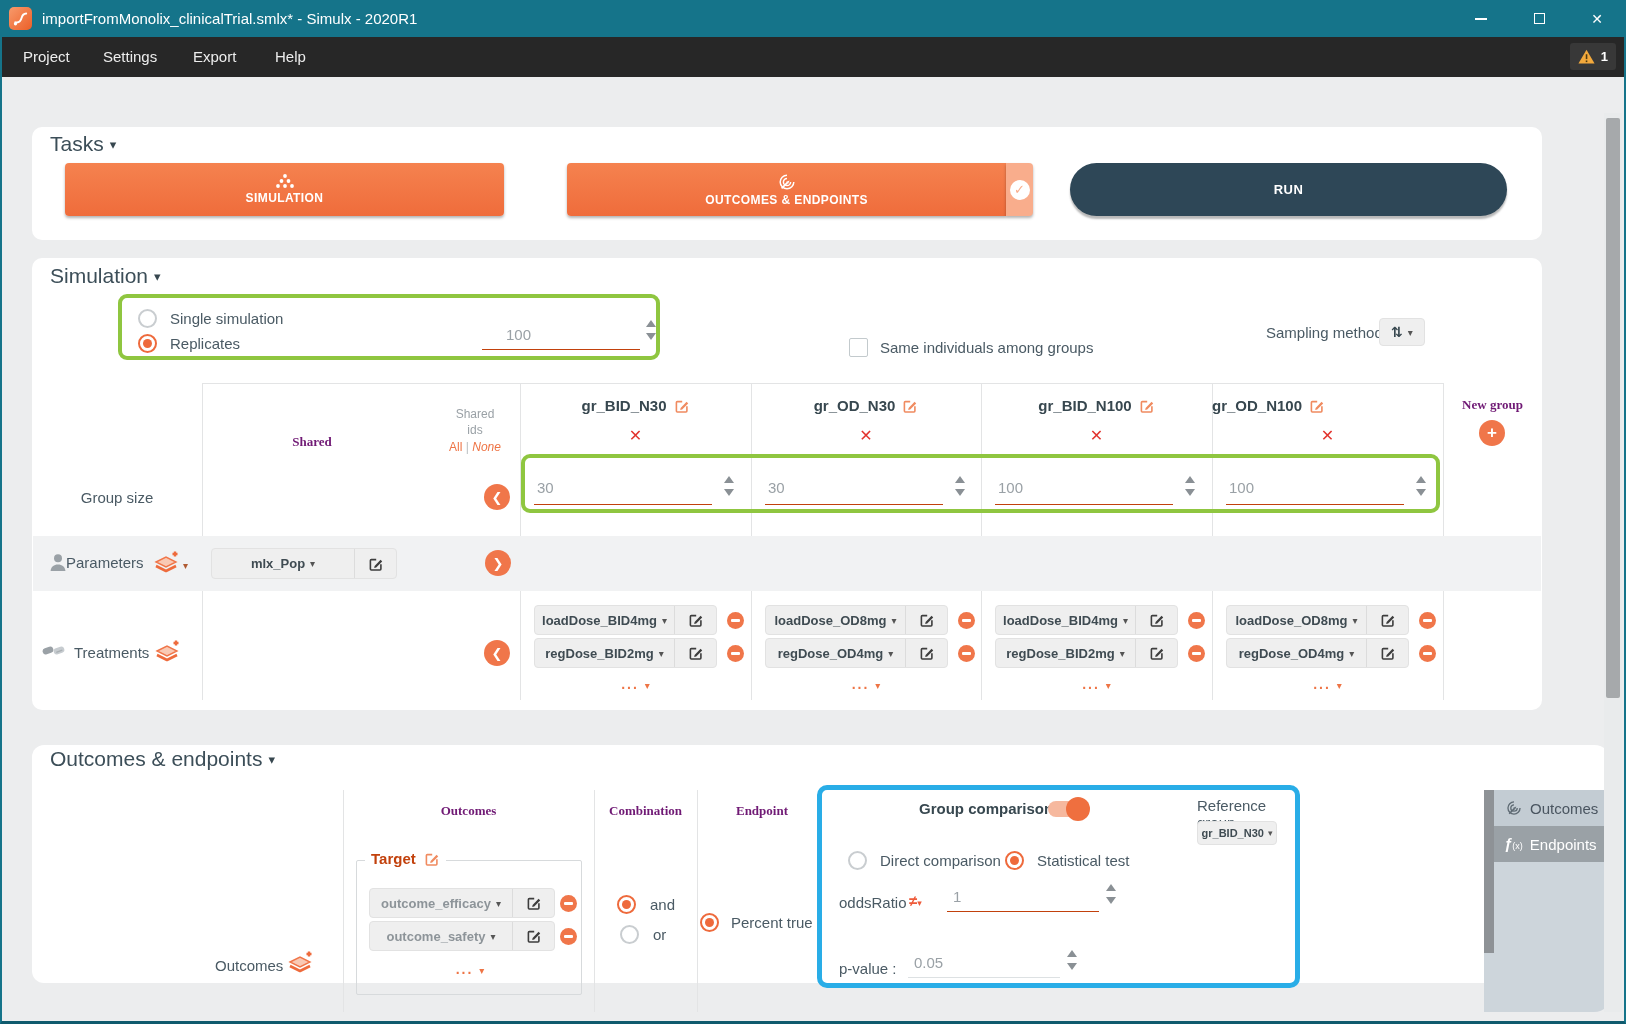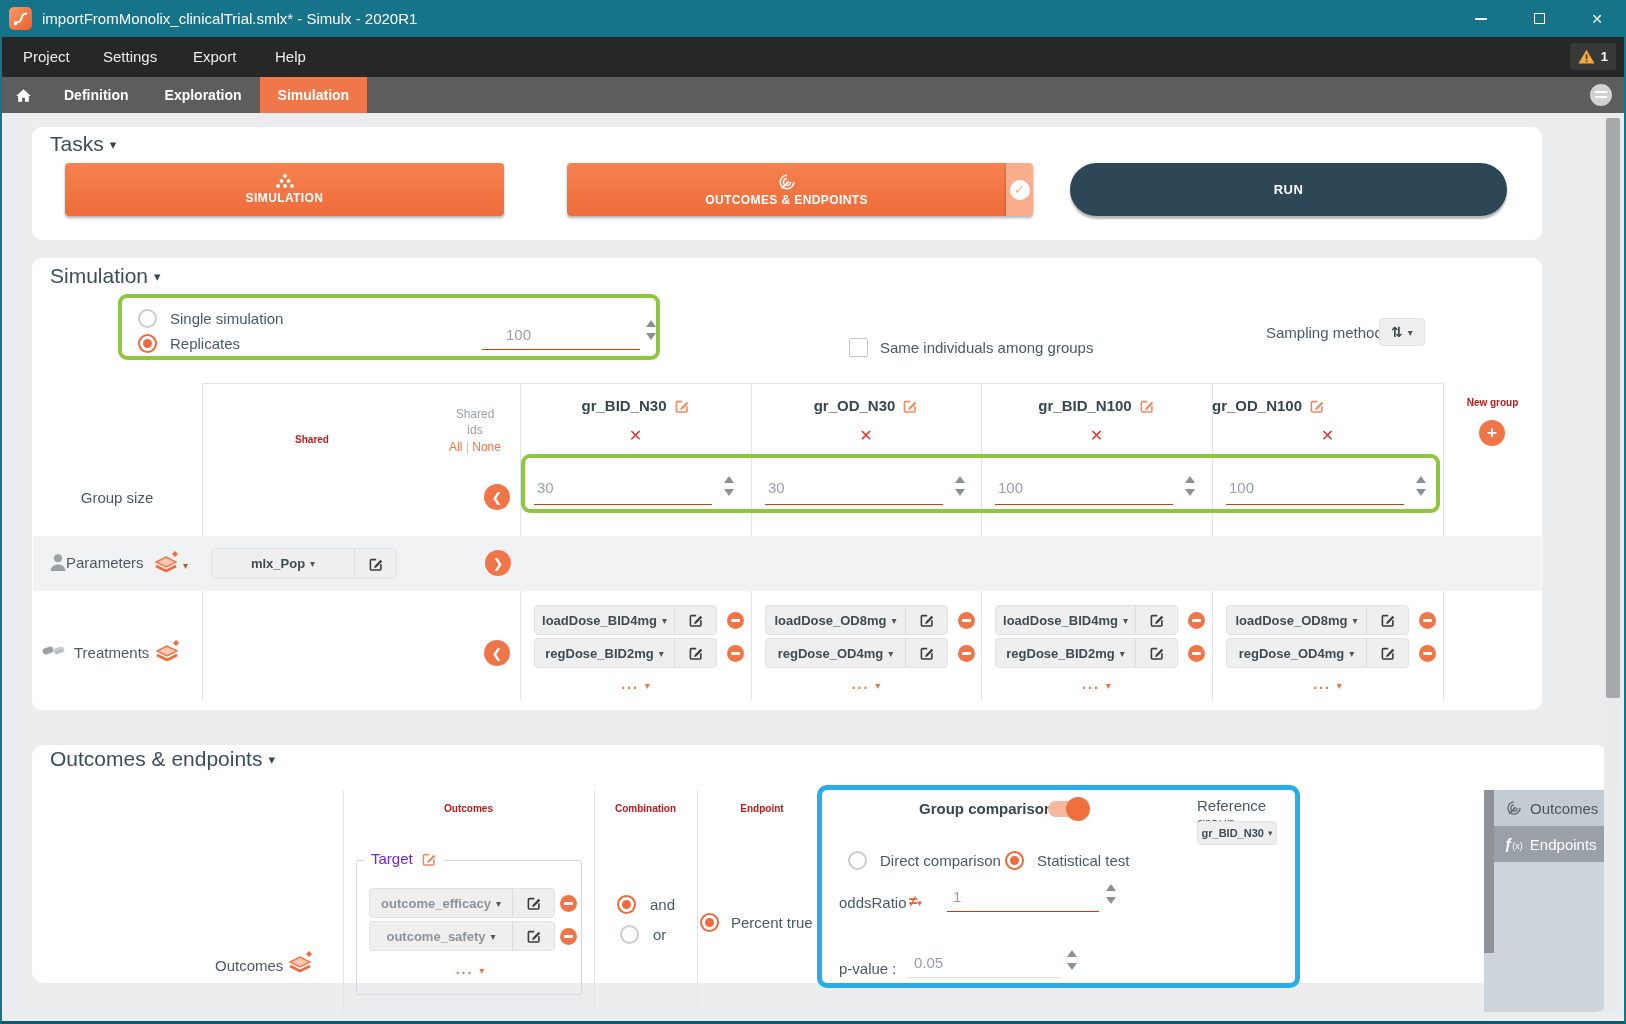--- a/index.html
+++ b/index.html
@@ -51,21 +51,21 @@
   .dd .lab{flex:1;display:flex;align-items:center;justify-content:center;gap:5px;font-weight:700;font-size:13px;color:#3f4b52;}
   .dd .edit{width:42px;border-left:1px solid #dcdcdc;display:flex;align-items:center;justify-content:center;color:#3d3d3d;}
   .cdn2{font-size:10px;color:#555;}
   .mini-minus{position:absolute;width:17px;height:17px;border-radius:50%;background:#f0764a;}
   .mini-minus::after{content:"";position:absolute;left:4px;top:7px;width:9px;height:2.6px;background:#fff;border-radius:1px;}
   .circle-btn{position:absolute;width:26px;height:26px;border-radius:50%;background:#f0764a;color:#fff;display:flex;align-items:center;justify-content:center;font-size:13px;font-weight:700;}
   .vline{position:absolute;width:1px;background:#e3e4e5;}
   .hline{position:absolute;height:1px;background:#e3e4e5;}
   .hl-green{position:absolute;border:4px solid #8fc640;border-radius:9px;pointer-events:none;z-index:5;}
   .hl-blue{position:absolute;border:5px solid #29ade7;border-radius:10px;pointer-events:none;z-index:5;}
-  .colhead{position:absolute;font-weight:700;font-size:10px;color:#b91c1c;text-align:center;}
+  .colhead{position:absolute;font-weight:700;font-size:13px;color:#701a75;text-align:center;font-family:Liberation Serif, serif;}
   .dots{position:absolute;color:#ee7445;font-weight:700;font-size:14px;letter-spacing:2px;text-align:center;}
   .dots .cdn{font-size:10px;letter-spacing:0;}
   .toggle{position:absolute;width:38px;height:16px;border-radius:8px;background:#f6b89e;}
   .toggle::after{content:"";position:absolute;right:-4px;top:-4px;width:24px;height:24px;border-radius:50%;background:#ef6f3f;}
 </style>
 </head>
 <body>
 
 <svg width="0" height="0" style="position:absolute">
   <symbol id="sym-edit" viewBox="0 0 16 16">
@@ -134,31 +134,20 @@
     <span class="menu-item" style="left:193px">Export</span>
     <span class="menu-item" style="left:275px">Help</span>
     <div class="warn-badge">
       <svg width="17" height="15">
           <use href="#sym-warn"></use>
         </svg>
       <b>1</b>
     </div>
   </div>
 
-  <div class="tabbar">
-    <div class="home-tab">
-        <svg width="17" height="15">
-          <use href="#sym-house"></use>
-        </svg>
-      </div>
-    <div class="tab">Definition</div>
-    <div class="tab">Exploration</div>
-    <div class="tab active">Simulation</div>
-    <div class="chat"></div>
-  </div>
 
   <div class="panel" style="left:30px;top:127px;width:1510px;height:113px;">
     <div class="abs sec-head" style="left:18px;top:5px;">
       <span>Tasks</span><span class="cdn">▾</span>
     </div>
     <div class="abs" style="left:33px;top:36px;width:439px;height:53px;background:linear-gradient(#f5824f,#ef6c3b);border-radius:4px;box-shadow:0 2px 3px rgba(0,0,0,.3);display:flex;flex-direction:column;align-items:center;justify-content:center;gap:3px;">
       <svg width="20" height="14" viewBox="0 0 20 14">
         <circle cx="10" cy="2" r="1.9" fill="#fff"></circle>
           <circle cx="6.5" cy="7" r="1.9" fill="#fff"></circle>
           <circle cx="13.5" cy="7" r="1.9" fill="#fff"></circle>
@@ -222,21 +211,21 @@
     <div class="vline" style="left:1180px;top:125px;height:317px;"></div>
     <div class="vline" style="left:1411px;top:125px;height:317px;"></div>
 
     <div class="colhead" style="left:170px;top:176px;width:220px;">Shared</div>
     <div class="abs" style="left:398px;top:148px;width:90px;text-align:center;font-size:12px;color:#9aa1a6;line-height:16px;">
       <div>Shared</div>
       <div>ids</div>
       <div style="margin-top:1px;">
         <span style="color:#ee7445;">All</span>
         <span style="color:#b9bec1;">|</span>
-        <span style="color:#ee7445;">None</span>
+        <span style="color:#ee7445;font-style:italic;">None</span>
       </div>
     </div>
 
     <div class="abs" style="left:488px;top:139px;width:231px;display:flex;justify-content:center;gap:7px;align-items:center;">
       <span style="font-weight:700;font-size:15px;color:#37474f;">gr_BID_N30</span>
       <svg width="16" height="16" style="color:#f08b60">
           <use href="#sym-edit"></use>
         </svg>
     </div>
     <div class="abs" style="left:719px;top:139px;width:230px;display:flex;justify-content:center;gap:7px;align-items:center;">
@@ -448,21 +437,21 @@
     <div class="colhead" style="left:562px;top:58px;width:103px;">Combination</div>
     <div class="colhead" style="left:665px;top:58px;width:130px;">Endpoint</div>
 
     <span class="abs rlabel" style="left:183px;top:212px;">Outcomes</span>
     <svg class="abs" style="left:255px;top:206px;" width="26" height="24">
         <use href="#sym-layers"></use>
       </svg>
 
     <div class="abs" style="left:324px;top:115px;width:226px;height:135px;border:1px solid #d7dadc;border-radius:2px;">
       <div class="abs" style="left:8px;top:-11px;background:#fff;padding:0 6px;display:flex;gap:8px;align-items:center;">
-        <span style="font-size:15px;color:#6d28d9;">Target</span>
+        <span style="font-size:15px;color:#c2410c;font-weight:bold;">Target</span>
         <svg width="16" height="16" style="color:#f08b60">
             <use href="#sym-edit"></use>
           </svg>
       </div>
       <div class="dd" style="left:12px;top:27px;width:186px;height:30px;">
         <span class="lab" style="color:#8d9499;">
             <span>outcome_efficacy</span>
             <span class="cdn2">▾</span>
           </span>
         <span class="edit">

